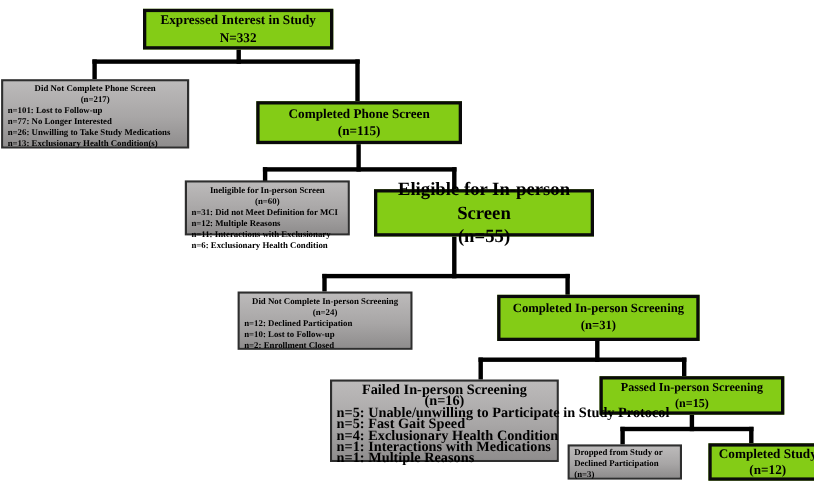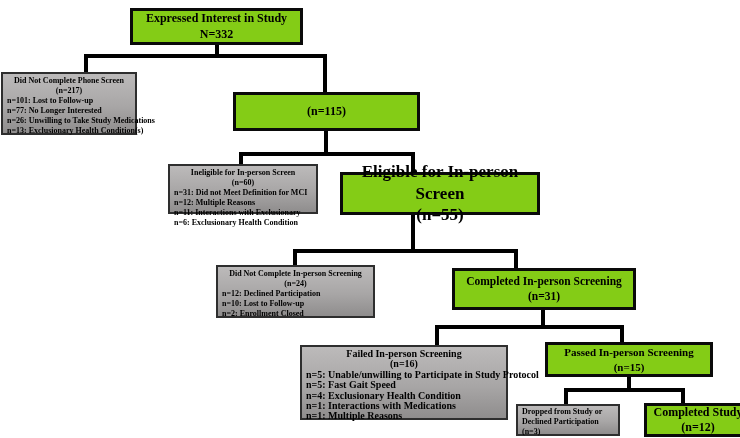--- a/index.html
+++ b/index.html
@@ -54,20 +54,21 @@
   <div class="line" style="left:564px;top:388px;width:121px;height:4px"></div>
   <div class="line" style="left:564px;top:388px;width:4px;height:16px"></div>
   <div class="line" style="left:681px;top:388px;width:4px;height:15px"></div>
 
   <div class="wbox" style="left:130px;top:8px;width:173px;height:37px">
     <div>Expressed Interest in Study</div>
     <div>N=332</div>
   </div>
 
   <div class="wbox" style="left:233px;top:92px;width:187px;height:39px">
+    <div>Completed Phone Screen</div>
     <div>(n=115)</div>
   </div>
 
   <div class="wbox" style="left:340px;top:172px;width:200px;height:43px;font-size:17px">
     <div>Eligible for In-person Screen</div>
     <div>(n=55)</div>
   </div>
 
   <div class="wbox" style="left:452px;top:268px;width:184px;height:42px;font-size:11.5px">
     <div>Completed In-person Screening</div>
@@ -77,21 +78,21 @@
   <div class="wbox" style="left:545px;top:342px;width:168px;height:35px;font-size:11px">
     <div>Passed In-person Screening</div>
     <div>(n=15)</div>
   </div>
 
   <div class="wbox" style="left:644px;top:403px;width:108px;height:34px">
     <div>Completed Study</div>
     <div>(n=12)</div>
   </div>
 
-  <div class="gbox" style="left:1px;top:72px;width:136px;height:63px">
+  <div class="gbox" style="left:1px;top:72px;width:171px;height:63px">
     <div class="gtitle">Did Not Complete Phone Screen</div>
     <div class="gtitle">(n=217)</div>
     <div class="gitem">n=101: Lost to Follow-up</div>
     <div class="gitem">n=77: No Longer Interested</div>
     <div class="gitem">n=26: Unwilling to Take Study Medications</div>
     <div class="gitem">n=13: Exclusionary Health Condition(s)</div>
   </div>
 
   <div class="gbox" style="left:168px;top:164px;width:150px;height:50px">
     <div class="gtitle">Ineligible for In-person Screen</div>
@@ -103,21 +104,21 @@
   </div>
 
   <div class="gbox" style="left:216px;top:265px;width:159px;height:53px">
     <div class="gtitle">Did Not Complete In-person Screening</div>
     <div class="gtitle">(n=24)</div>
     <div class="gitem">n=12: Declined Participation</div>
     <div class="gitem">n=10: Lost to Follow-up</div>
     <div class="gitem">n=2: Enrollment Closed</div>
   </div>
 
-  <div class="gbox" style="left:300px;top:345px;width:208px;height:75px;font-size:10px;line-height:10.4px">
+  <div class="gbox" style="left:300px;top:345px;width:208px;height:75px;font-size:13px;line-height:10.4px">
     <div class="gtitle">Failed In-person Screening</div>
     <div class="gtitle">(n=16)</div>
     <div class="gitem">n=5: Unable/unwilling to Participate in Study Protocol</div>
     <div class="gitem">n=5: Fast Gait Speed</div>
     <div class="gitem">n=4: Exclusionary Health Condition</div>
     <div class="gitem">n=1: Interactions with Medications</div>
     <div class="gitem">n=1: Multiple Reasons</div>
   </div>
 
   <div class="gbox" style="left:516px;top:404px;width:104px;height:32px;padding-top:1px">

